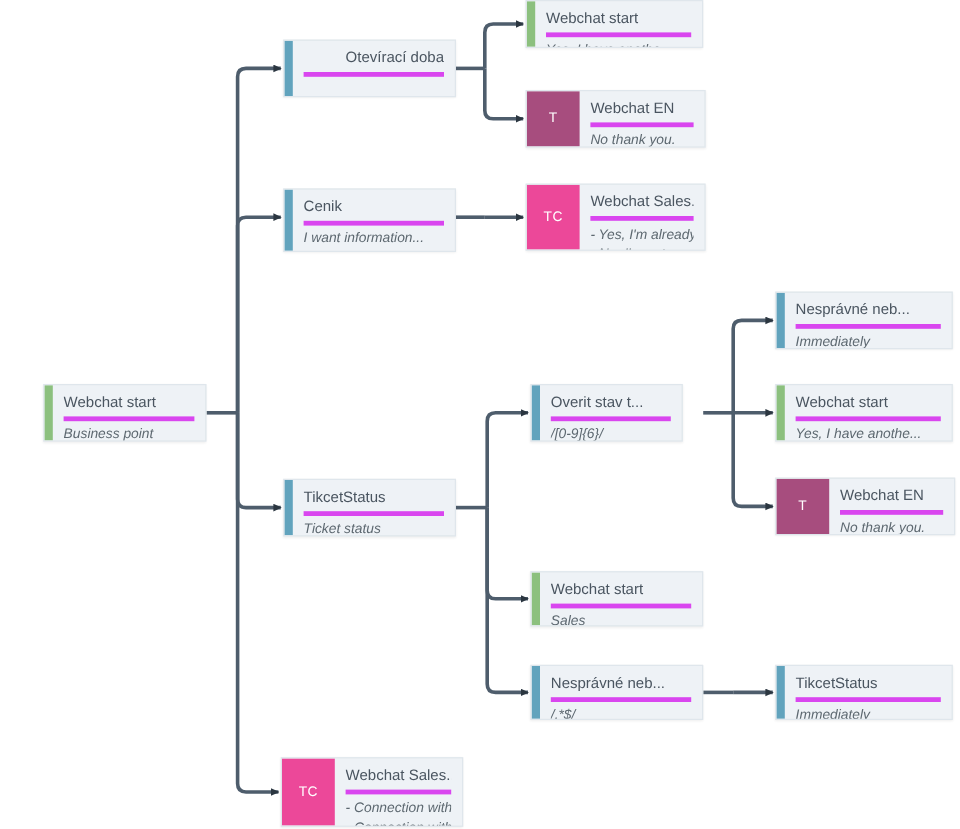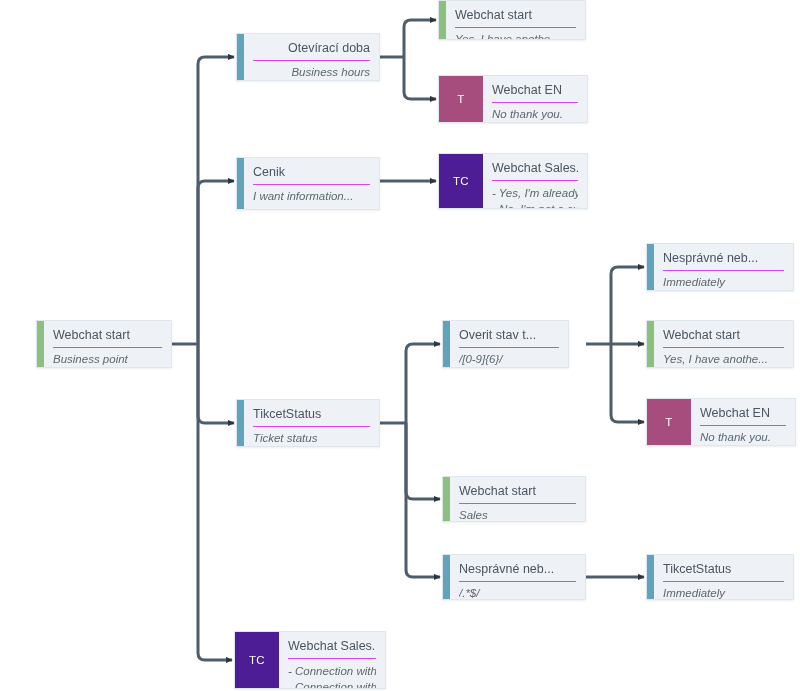--- a/index.html
+++ b/index.html
@@ -41,32 +41,32 @@
   .badge {
     flex: 0 0 44px;
     display: flex;
     align-items: center;
     justify-content: center;
     font-size: 11.5px;
     color: #ffffff;
     letter-spacing: 0.4px;
   }
   .badge.magenta { background: #a74d7e; }
-  .badge.lavender { background: #4c1d95; }
+  .badge.lavender { background: #ec4899; }
   .node-body {
     flex: 1 1 auto;
     padding: 6px 9px 7px 9px;
     min-width: 0;
   }
   .node-title {
     font-size: 12.5px;
     color: #4a5560;
     line-height: 16px;
     padding-bottom: 4px;
-    border-bottom: 1px solid #d946ef;
+    border-bottom: 4px solid #d946ef;
     white-space: nowrap;
     overflow: hidden;
   }
   .node-sub {
     font-size: 11.5px;
     font-style: italic;
     color: #5d6870;
     line-height: 15px;
     padding-top: 4px;
     white-space: nowrap;
@@ -115,23 +115,20 @@
           <div class="node-title">Webchat start</div>
           <div class="node-sub">
             <span class="line">Business point</span>
           </div>
         </div>
       </div>
       <div class="node" style="left: 236px; top: 33px; width: 144px; height: 48px; text-align: right;">
         <div class="accent blue"></div>
         <div class="node-body">
           <div class="node-title">Otevírací doba</div>
-          <div class="node-sub">
-            <span class="line">Business hours</span>
-          </div>
         </div>
       </div>
       <div class="node" style="left: 438px; top: 0px; width: 148px; height: 40px;">
         <div class="accent green"></div>
         <div class="node-body">
           <div class="node-title">Webchat start</div>
           <div class="node-sub">
             <span class="line">Yes, I have anothe...</span>
           </div>
         </div>

